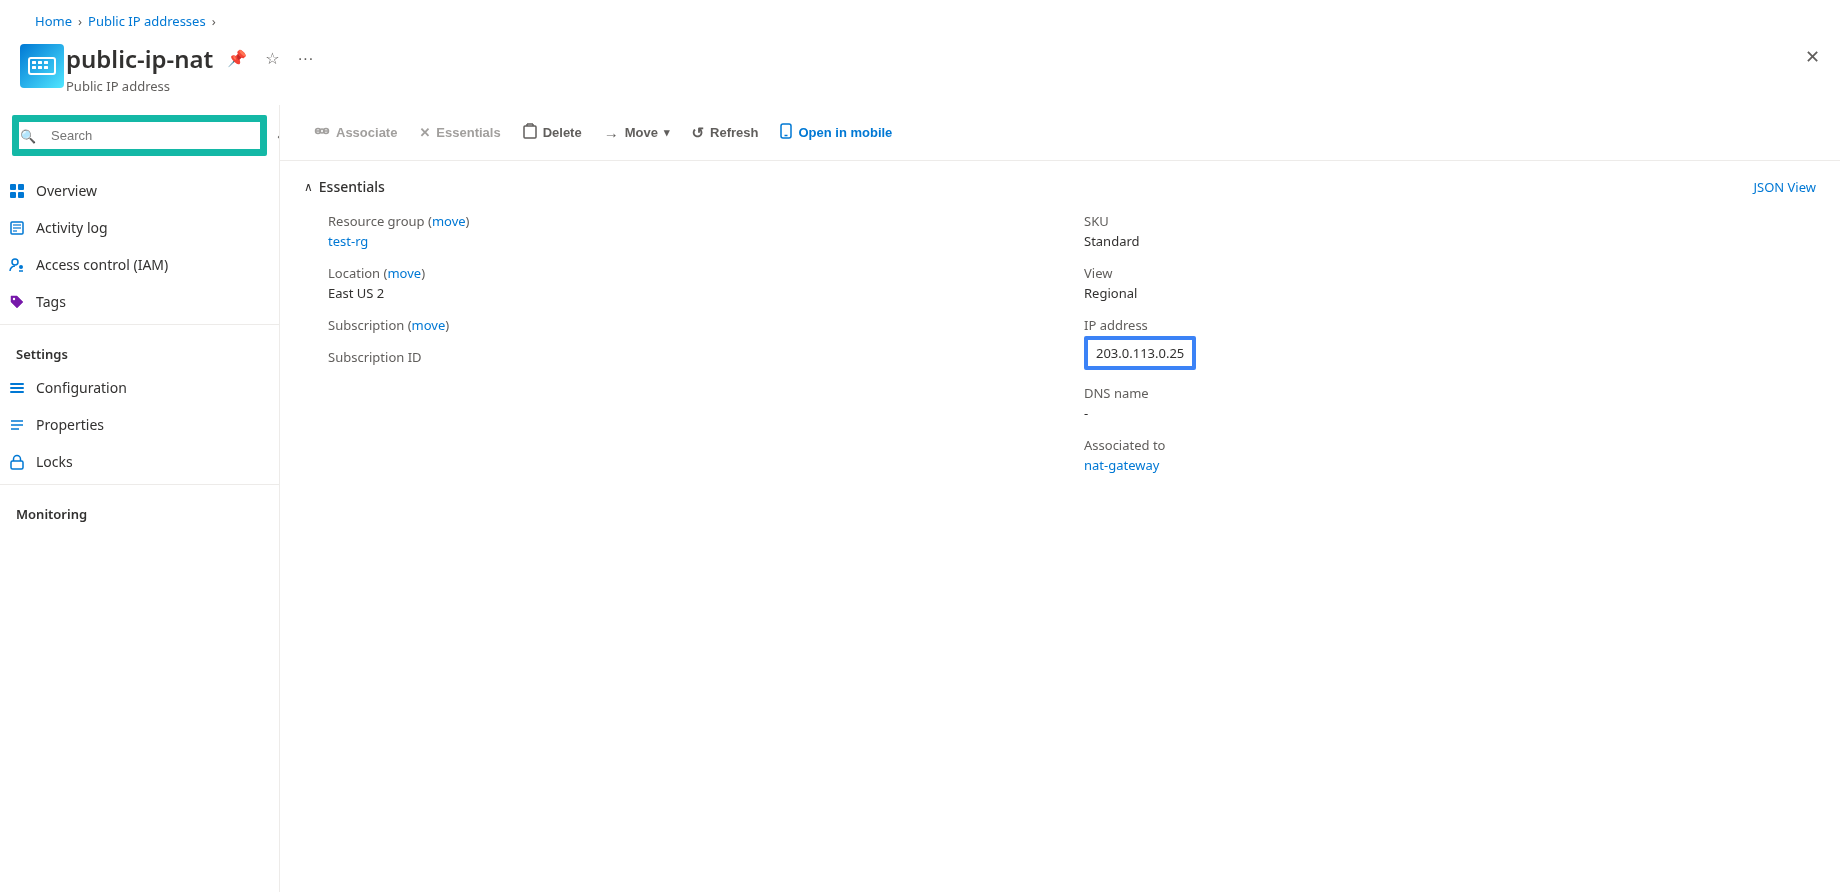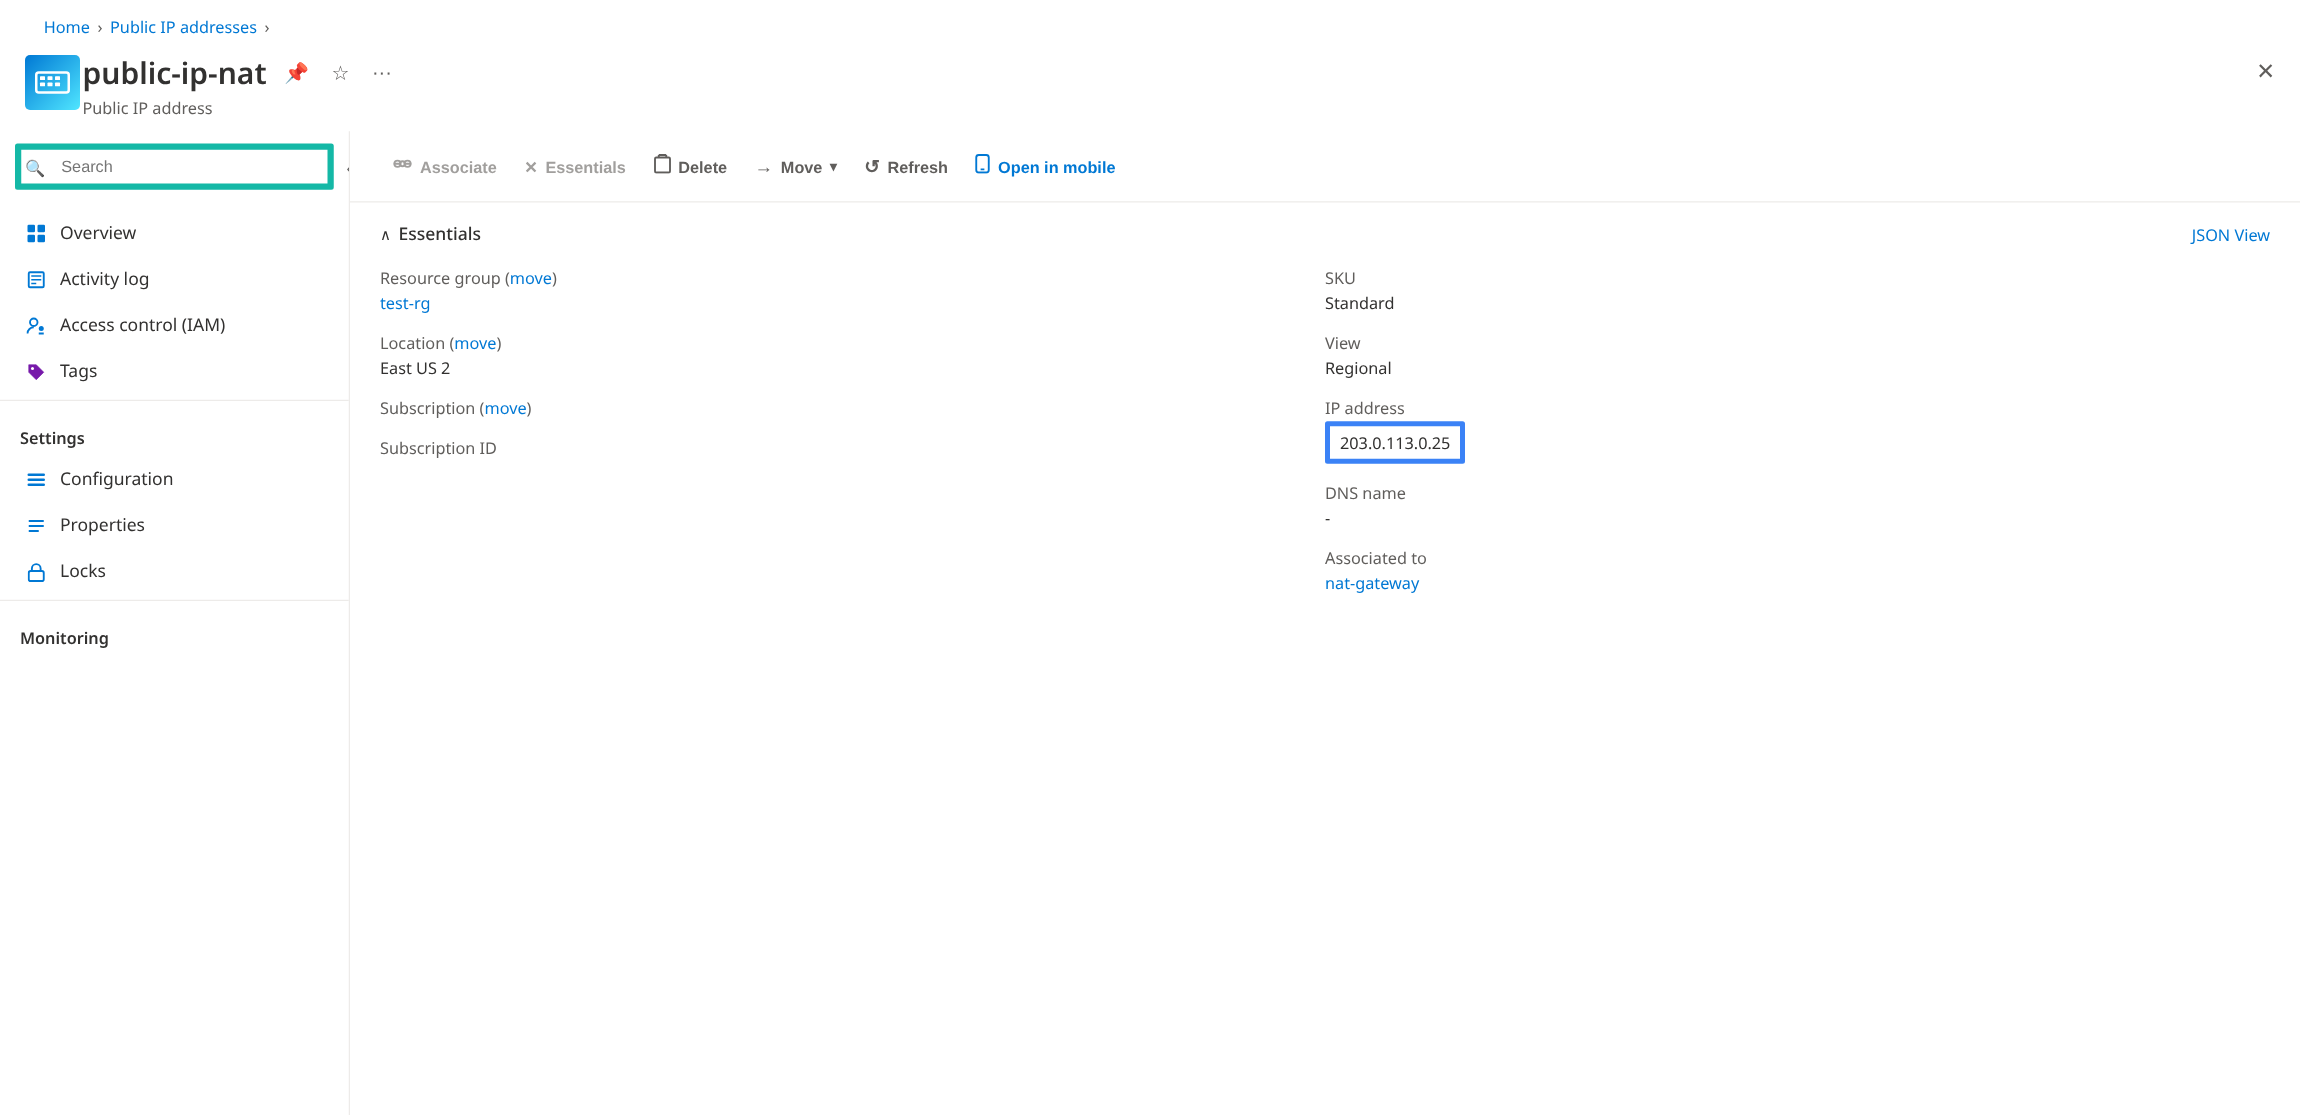--- a/index.html
+++ b/index.html
@@ -17,26 +17,26 @@
     .header-subtitle { font-size: 13px; color: #605e5c; margin-top: 2px; }
     .icon-btn { background: none; border: none; cursor: pointer; color: #605e5c; font-size: 16px; padding: 4px; display: flex; align-items: center; }
     .close-btn { position: absolute; right: 20px; top: 8px; background: none; border: none; cursor: pointer; font-size: 18px; color: #605e5c; }
 
     
     .main-layout { display: flex; height: calc(892px - 100px); }
 
     
     .sidebar { width: 280px; flex-shrink: 0; border-right: 1px solid #edebe9; padding: 0; overflow-y: auto; }
     .sidebar-search { margin: 10px 12px; position: relative; }
-    .sidebar-search input { width: 100%; padding: 6px 12px 6px 32px; border: 5px solid #14b8a6; border-radius: 2px; font-size: 13px; color: #323130; background: #fff; }
+    .sidebar-search input { width: 100%; padding: 6px 12px 6px 32px; border: 7px solid #14b8a6; border-radius: 2px; font-size: 13px; color: #323130; background: #fff; }
     .sidebar-search-icon { position: absolute; left: 8px; top: 50%; transform: translateY(-50%); color: #605e5c; font-size: 13px; }
     .sidebar-collapse { position: absolute; right: -18px; top: 50%; transform: translateY(-50%); background: none; border: none; cursor: pointer; color: #605e5c; font-size: 14px; }
 
     .sidebar-nav { padding: 6px 0; }
-    .sidebar-item { display: flex; align-items: center; gap: 10px; padding: 9px 20px; cursor: pointer; color: #323130; font-size: 14px; }
+    .sidebar-item { display: flex; align-items: center; gap: 10px; padding: 9px 8px; cursor: pointer; color: #323130; font-size: 14px; }
     .sidebar-item .item-icon { width: 18px; height: 18px; flex-shrink: 0; display: flex; align-items: center; justify-content: center; }
 
     .sidebar-section-title { font-size: 13px; font-weight: 600; color: #323130; padding: 16px 16px 6px 16px; }
     .sidebar-divider { border: none; border-top: 1px solid #edebe9; margin: 4px 0; }
 
     
     .main-content { flex: 1; padding: 0; overflow-y: auto; }
 
     
     .toolbar { display: flex; align-items: center; gap: 2px; padding: 12px 24px; border-bottom: 1px solid #edebe9; }
@@ -45,21 +45,21 @@
     .toolbar-btn .btn-icon { font-size: 15px; }
 
     
     .essentials-section { padding: 16px 24px; }
     .essentials-header { display: flex; align-items: center; justify-content: space-between; margin-bottom: 16px; }
     .essentials-title { display: flex; align-items: center; gap: 6px; font-size: 14px; font-weight: 500; color: #323130; cursor: pointer; }
     .json-view-link { color: #0078d4; font-size: 13px; cursor: pointer; text-decoration: none; }
 
     .essentials-grid { display: grid; grid-template-columns: 1fr 1fr; gap: 0; }
     .essentials-col { padding: 0 24px 0 0; }
-    .essentials-row { margin-bottom: 14px; }
+    .essentials-row { margin-bottom: 14px; margin-left: 24px; }
     .essentials-label { font-size: 13px; color: #605e5c; margin-bottom: 2px; }
     .essentials-label a { color: #605e5c; }
     .essentials-value { font-size: 13px; color: #323130; }
     .essentials-value a { color: #0078d4; text-decoration: none; }
 
     .ip-address-box { border: 4px solid #3b82f6; padding: 4px 8px; display: inline-block; border-radius: 2px; }
 
     
     .azure-ip-icon { background: linear-gradient(135deg, #0078d4, #50e6ff); border-radius: 4px; display: flex; align-items: center; justify-content: center; }
   </style>

